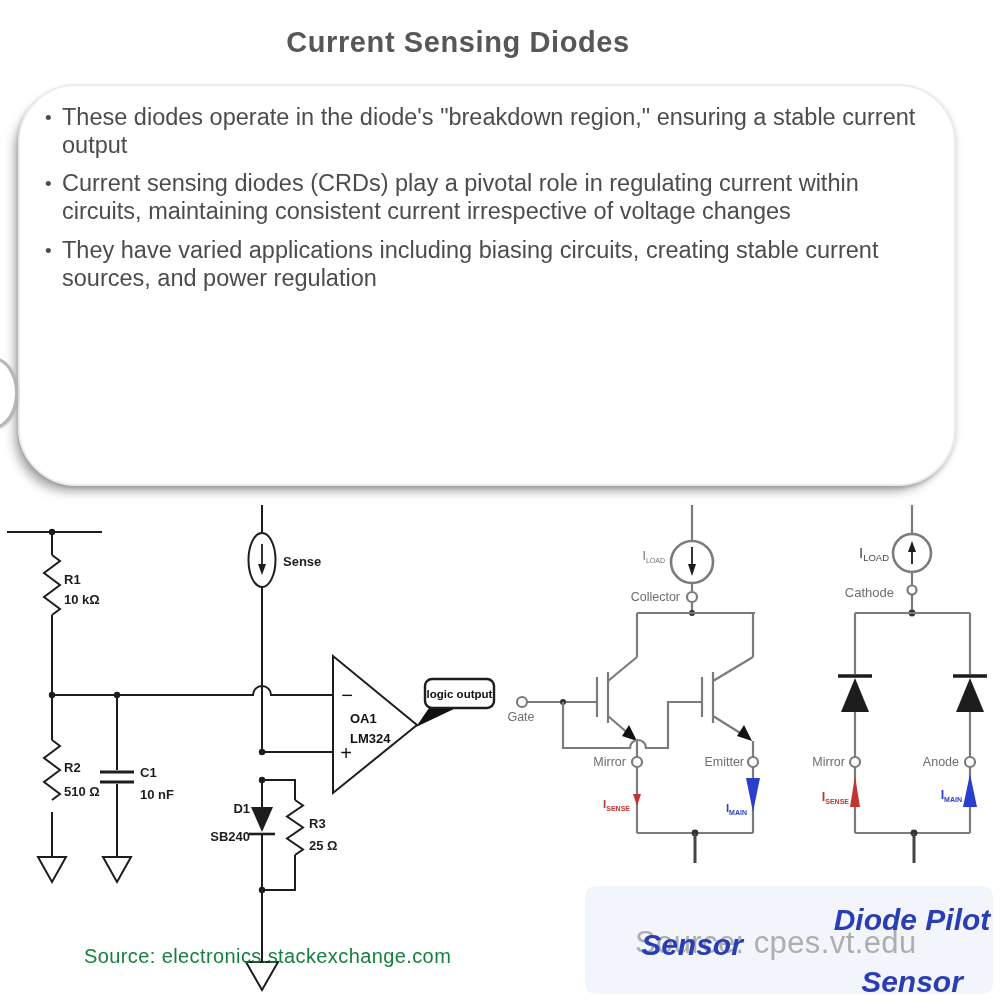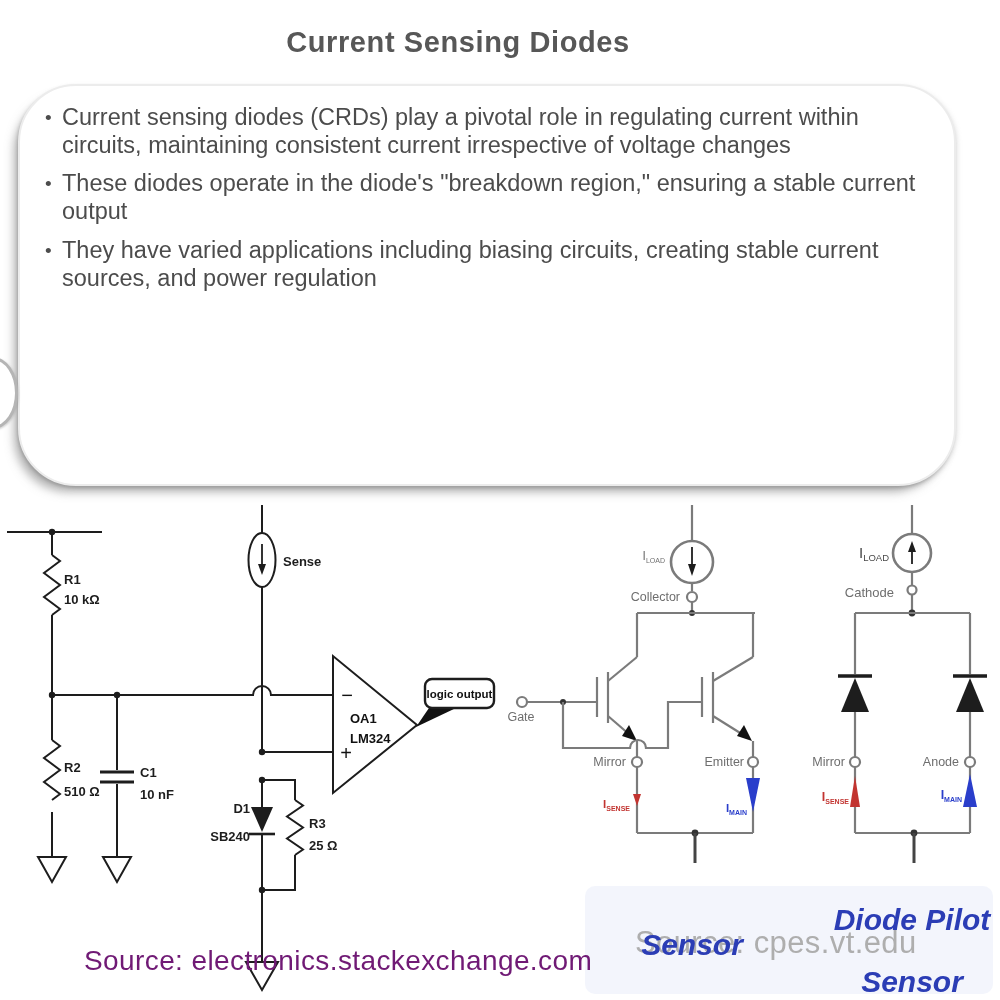--- a/index.html
+++ b/index.html
@@ -46,41 +46,41 @@
   .blue-t{fill:#2a3ecb;font-weight:700;font-size:11.5px;}
   .optext{font-family:"Liberation Sans",sans-serif;font-size:13px;font-weight:700;fill:#111;}
   .callout-t{font-family:"Liberation Sans",sans-serif;font-size:11.5px;font-weight:700;fill:#111;}
   .pm{font-family:"Liberation Sans",sans-serif;font-size:20px;font-weight:500;fill:#111;}
 
   .caption-backdrop{
     position:absolute;left:585px;top:886px;width:408px;height:108px;
     background:rgba(228,232,248,.45);border-radius:10px;
   }
   .source-text{
-    position:absolute;color:#701a75;font-size:28px;letter-spacing:.4px;white-space:nowrap;
+    position:absolute;color:#15803d;font-size:20px;letter-spacing:.4px;white-space:nowrap;
   }
   .source-text.small{left:84px;top:945px;}
   .source-text.big{left:587px;top:925px;font-size:31px;color:#aeaeae;margin-left:48px;}
   .pilot-caption{
     position:absolute;width:200px;text-align:center;
     color:#2b3db5;font-weight:700;font-style:italic;font-size:30px;line-height:30px;
   }
   .pilot-caption .line2{margin-top:32px;}
   .caption-igbt{left:592px;top:898px;}
   .caption-diode{left:812px;top:905px;}
 </style>
 </head>
 <body>
 
 <div class="page-title">Current Sensing Diodes</div>
 
 <div class="info-box">
   <ul class="bullet-list">
+    <li>These diodes operate in the diode's "breakdown region," ensuring a stable current output</li>
     <li>Current sensing diodes (CRDs) play a pivotal role in regulating current within circuits, maintaining consistent current irrespective of voltage changes</li>
-    <li>These diodes operate in the diode's "breakdown region," ensuring a stable current output</li>
     <li>They have varied applications including biasing circuits, creating stable current sources, and power regulation</li>
   </ul>
 </div>
 
 <div class="edge-arc"></div>
 
 <svg class="circuit-svg" viewBox="0 0 1000 500">
 
   <g stroke="#1d1d1d" stroke-width="2" fill="none">
 

